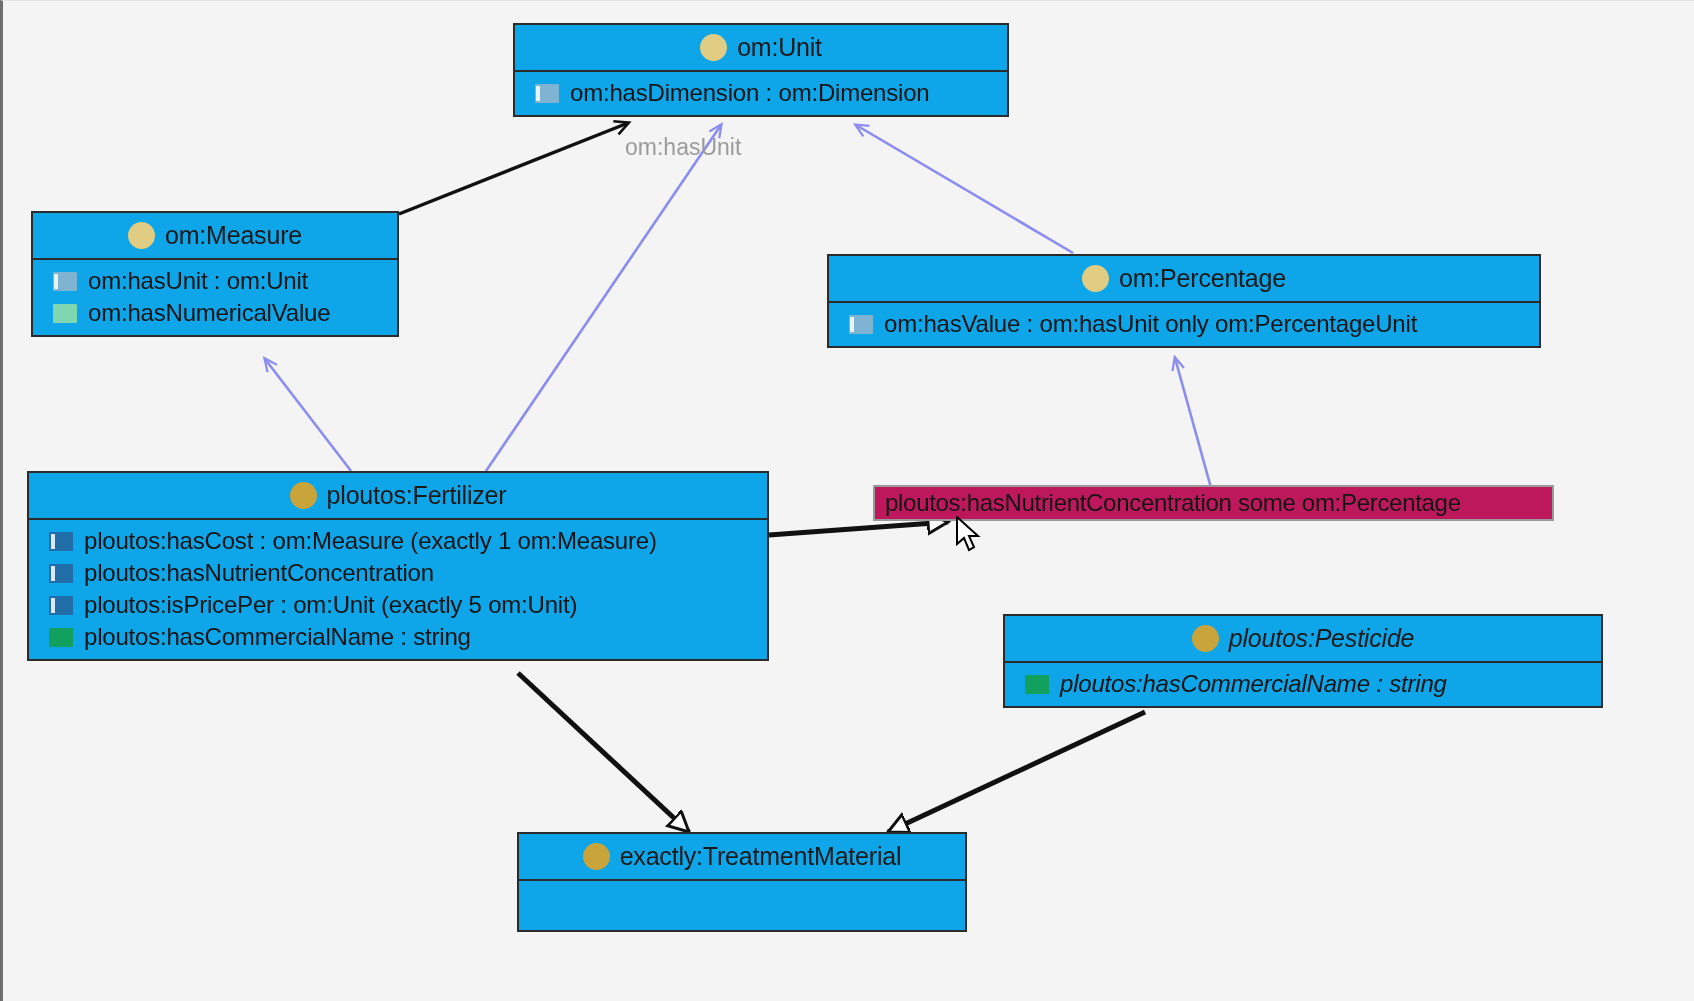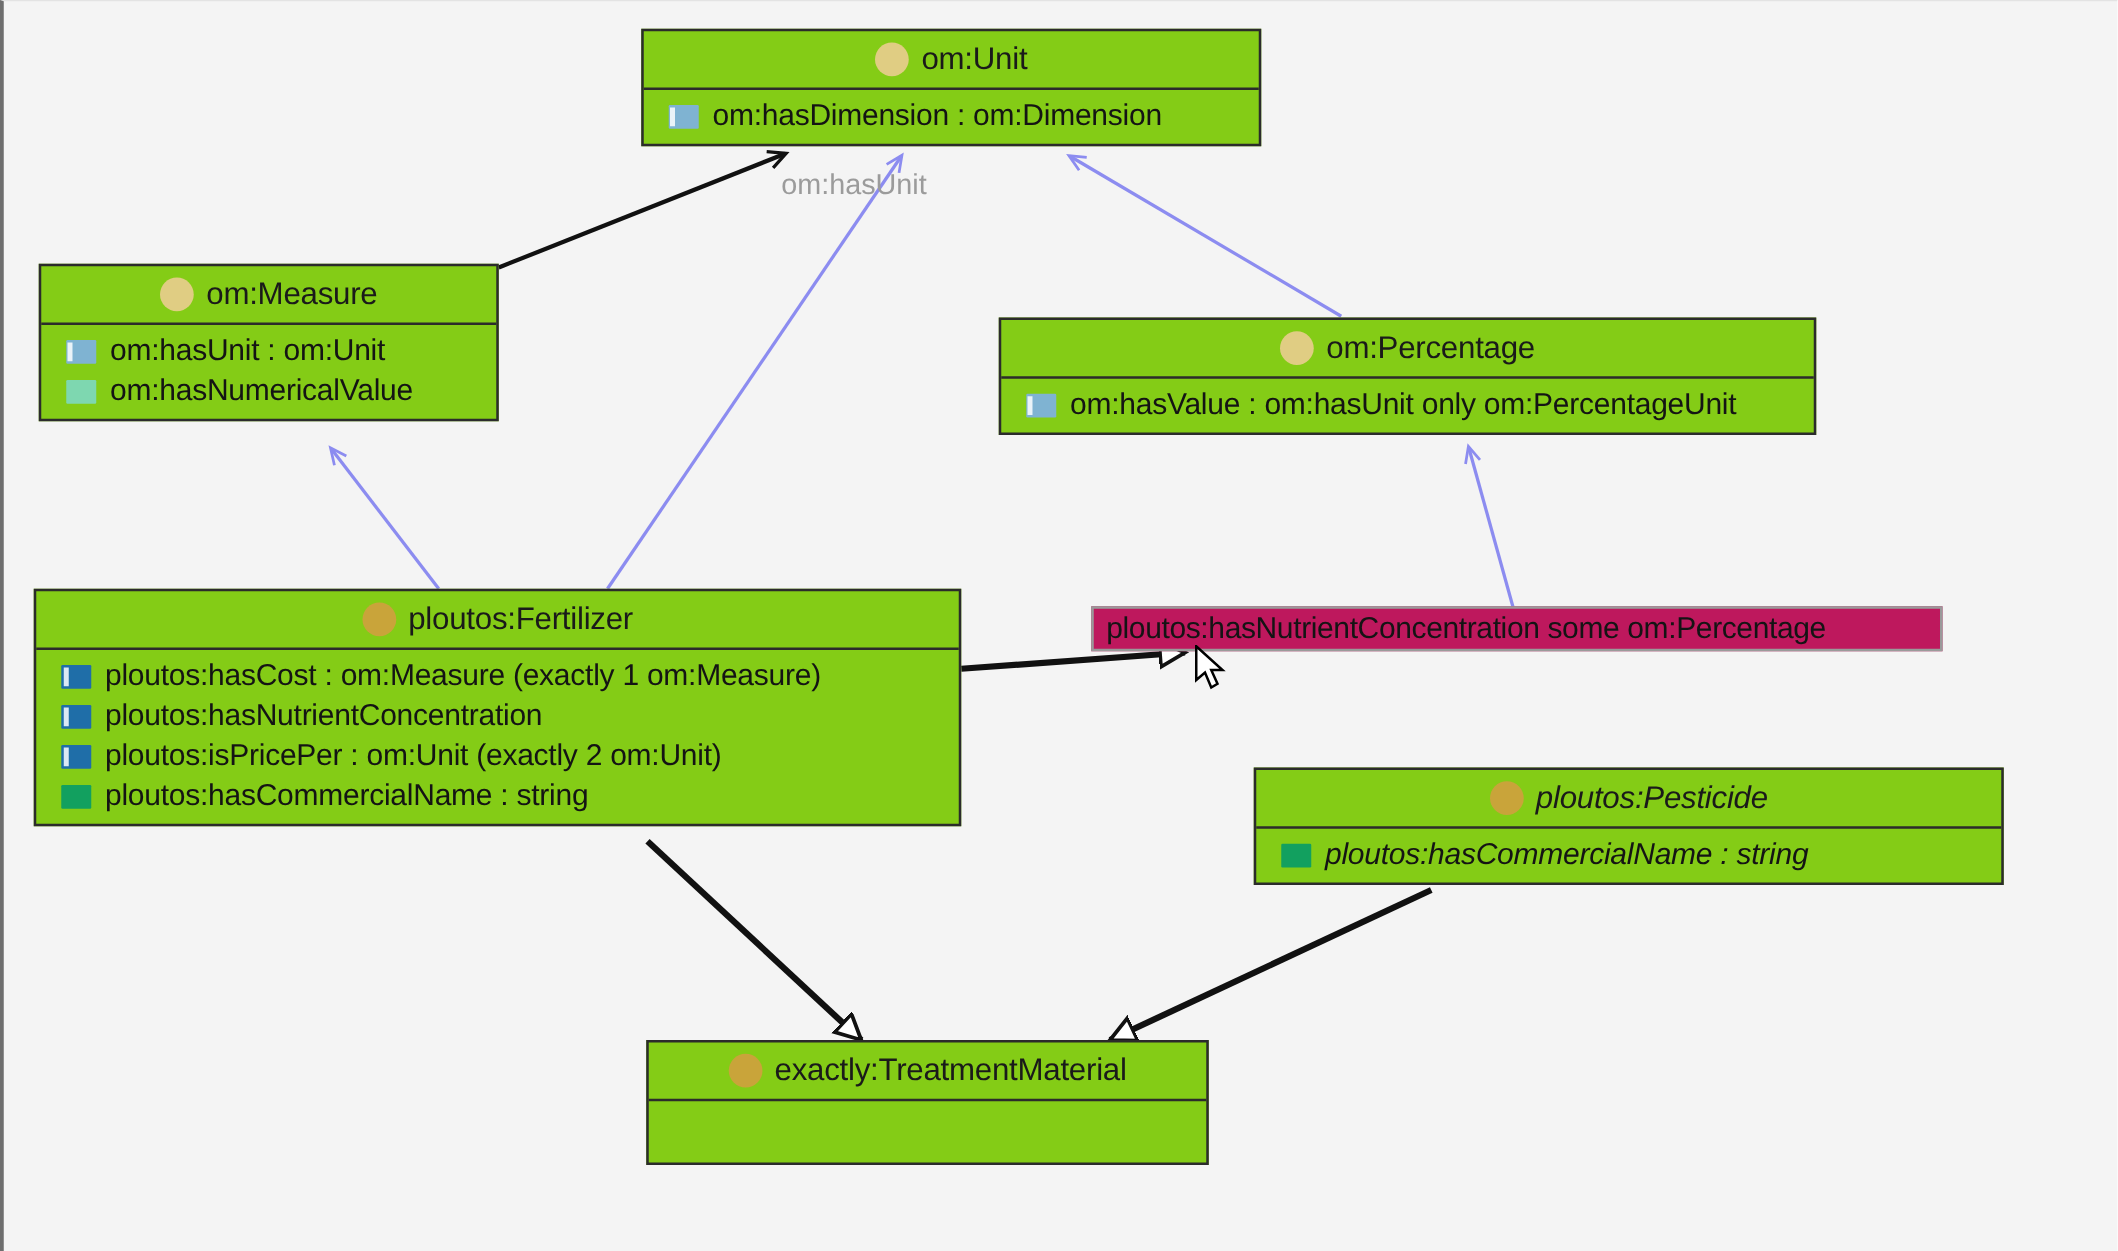--- a/index.html
+++ b/index.html
@@ -20,21 +20,21 @@
   }
   #edges {
     position: absolute;
     left: 0; top: 0;
     width: 1694px;
     height: 1001px;
     pointer-events: none;
   }
   .node {
     position: absolute;
-    background: #84cc16;
+    background: #0ea5e9;
     border: 2px solid #2b2b2b;
     box-sizing: border-box;
     z-index: 5;
   }
   .node-header {
     display: flex;
     align-items: center;
     justify-content: center;
     gap: 10px;
     padding: 6px 8px;
@@ -185,21 +185,21 @@
         <span class="attr-icon icon-obj-light"></span>
         <span class="attr-text">om:hasUnit : om:Unit</span>
       </div>
       <div class="attr-row">
         <span class="attr-icon icon-data-light"></span>
         <span class="attr-text">om:hasNumericalValue</span>
       </div>
     </div>
   </div>
 
-  <div class="node" style="left:796px; top:253px; width:654px;">
+  <div class="node" style="left:824px; top:253px; width:714px;">
     <div class="node-header">
       <span class="class-dot dot-light"></span>
       <span class="node-title">om:Percentage</span>
     </div>
     <div class="node-body">
       <div class="attr-row">
         <span class="attr-icon icon-obj-light"></span>
         <span class="attr-text">om:hasValue : om:hasUnit only om:PercentageUnit</span>
       </div>
     </div>
@@ -214,21 +214,21 @@
       <div class="attr-row">
         <span class="attr-icon icon-obj-dark"></span>
         <span class="attr-text">ploutos:hasCost : om:Measure (exactly 1 om:Measure)</span>
       </div>
       <div class="attr-row">
         <span class="attr-icon icon-obj-dark"></span>
         <span class="attr-text">ploutos:hasNutrientConcentration</span>
       </div>
       <div class="attr-row">
         <span class="attr-icon icon-obj-dark"></span>
-        <span class="attr-text">ploutos:isPricePer : om:Unit (exactly 2 om:Unit)</span>
+        <span class="attr-text">ploutos:isPricePer : om:Unit (exactly 5 om:Unit)</span>
       </div>
       <div class="attr-row">
         <span class="attr-icon icon-data-dark"></span>
         <span class="attr-text">ploutos:hasCommercialName : string</span>
       </div>
     </div>
   </div>
 
   <div class="node" style="left:1000px; top:613px; width:600px;font-style:italic;">
     <div class="node-header">

